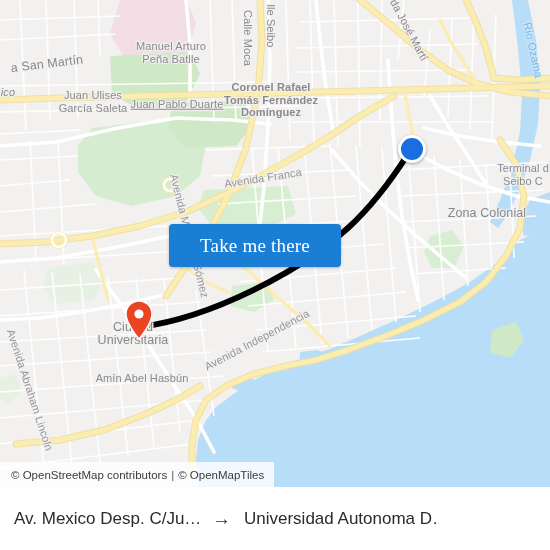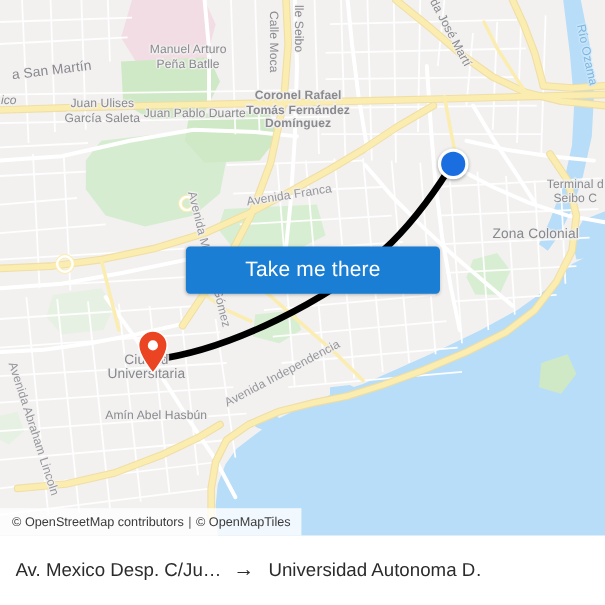--- a/index.html
+++ b/index.html
@@ -81,27 +81,27 @@
     top: 300px;
     width: 30px;
     height: 40px;
   }
 
   
   #cta {
     position: absolute;
     left: 169px;
     top: 224px;
-    width: 231px;
+    width: 172px;
     height: 43px;
     background: #1a7fd4;
     border: none;
     border-radius: 4px;
     color: #ffffff;
-    font-family: Liberation Sans, sans-serif;
+    font-family: Liberation Serif, serif;
     font-size: 19px;
     letter-spacing: 0.2px;
     cursor: pointer;
     box-shadow: 0 1px 3px rgba(0,0,0,0.25);
     padding: 0;
   }
 
   
   #attrib {
     position: absolute;
@@ -347,21 +347,21 @@
       </g>
     </svg>
 
     <div id="labels">
         <div class="maplabel big" style="left: 47px; top: 64px; transform: translate(-50%, -50%) rotate(-7deg);">a San Martín</div>
         <div class="maplabel" style="left: 171px; top: 52px; transform: translate(-50%, -50%) rotate(0deg);">Manuel Arturo
 Peña Batlle</div>
         <div class="maplabel" style="left: 8px; top: 92px; transform: translate(-50%, -50%) rotate(0deg); font-style: italic;">ico</div>
         <div class="maplabel" style="left: 93px; top: 101px; transform: translate(-50%, -50%) rotate(0deg);">Juan Ulises
 García Saleta</div>
-        <div class="maplabel" style="left: 177px; top: 104px; transform: translate(-50%, -50%) rotate(0deg);">Juan Pablo Duarte</div>
+        <div class="maplabel" style="left: 177px; top: 104px; transform: translate(-50%, -50%) rotate(0deg); text-decoration: underline;">Juan Pablo Duarte</div>
         <div class="maplabel" style="left: 248px; top: 38px; transform: translate(-50%, -50%) rotate(90deg);">Calle Moca</div>
         <div class="maplabel" style="left: 271px; top: 26px; transform: translate(-50%, -50%) rotate(90deg);">lle Seibo</div>
         <div class="maplabel" style="left: 271px; top: 100px; transform: translate(-50%, -50%) rotate(0deg); font-weight: bold;">Coronel Rafael
 Tomás Fernández
 Domínguez</div>
         <div class="maplabel" style="left: 409px; top: 30px; transform: translate(-50%, -50%) rotate(62deg);">da José Martí</div>
         <div class="maplabel water" style="left: 533px; top: 50px; transform: translate(-50%, -50%) rotate(78deg);">Río Ozama</div>
         <div class="maplabel" style="left: 523px; top: 174px; transform: translate(-50%, -50%) rotate(0deg);">Terminal d
 Seibo C</div>
         <div class="maplabel big" style="left: 487px; top: 213px; transform: translate(-50%, -50%) rotate(0deg);">Zona Colonial</div>

